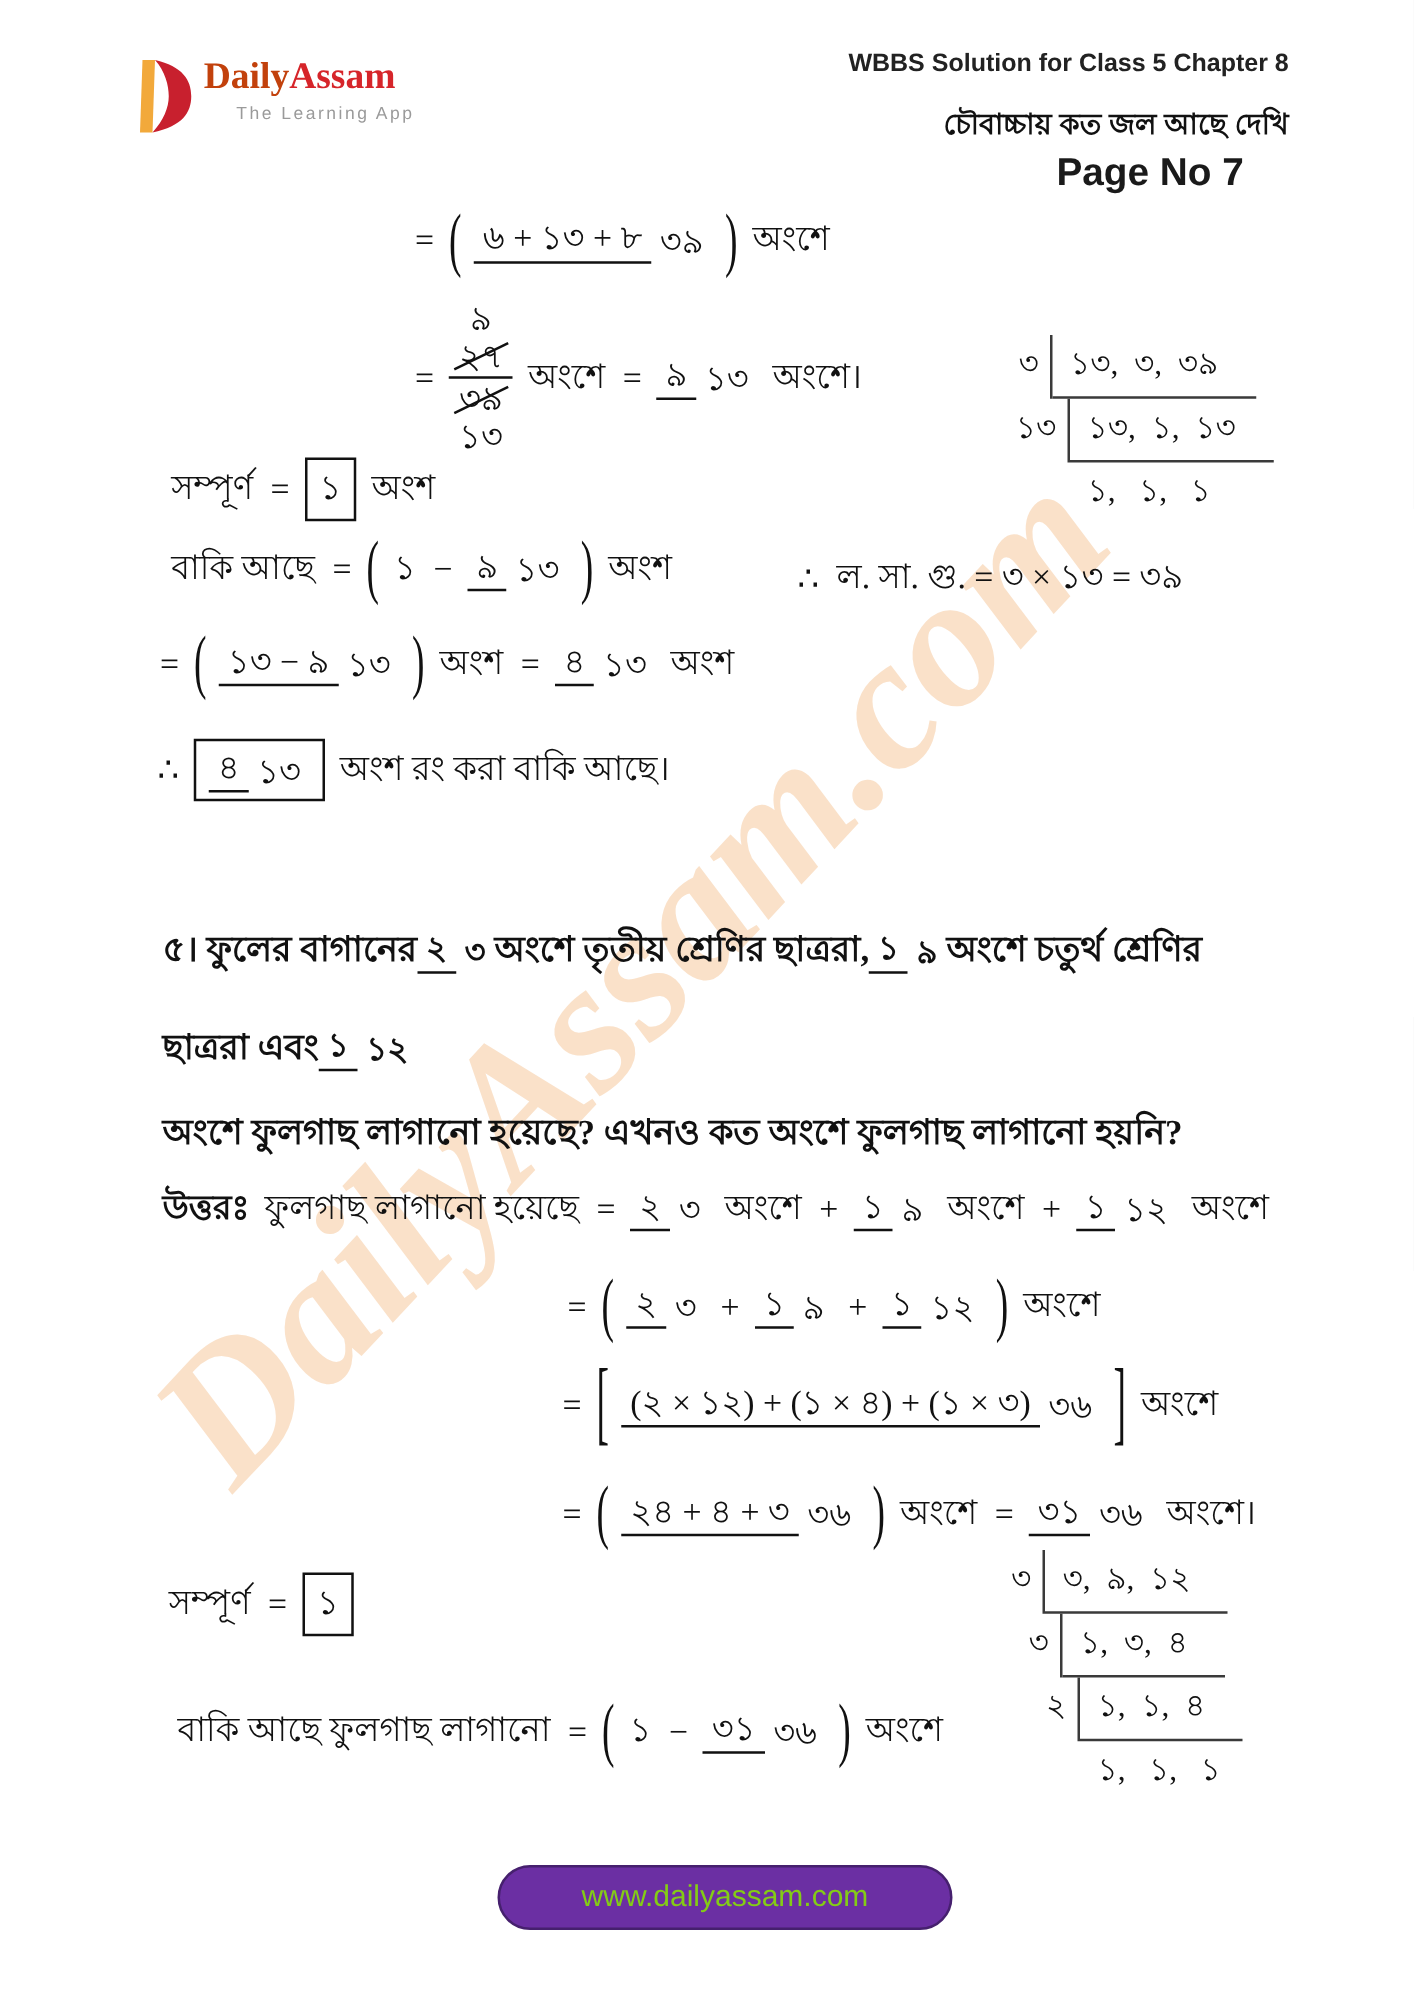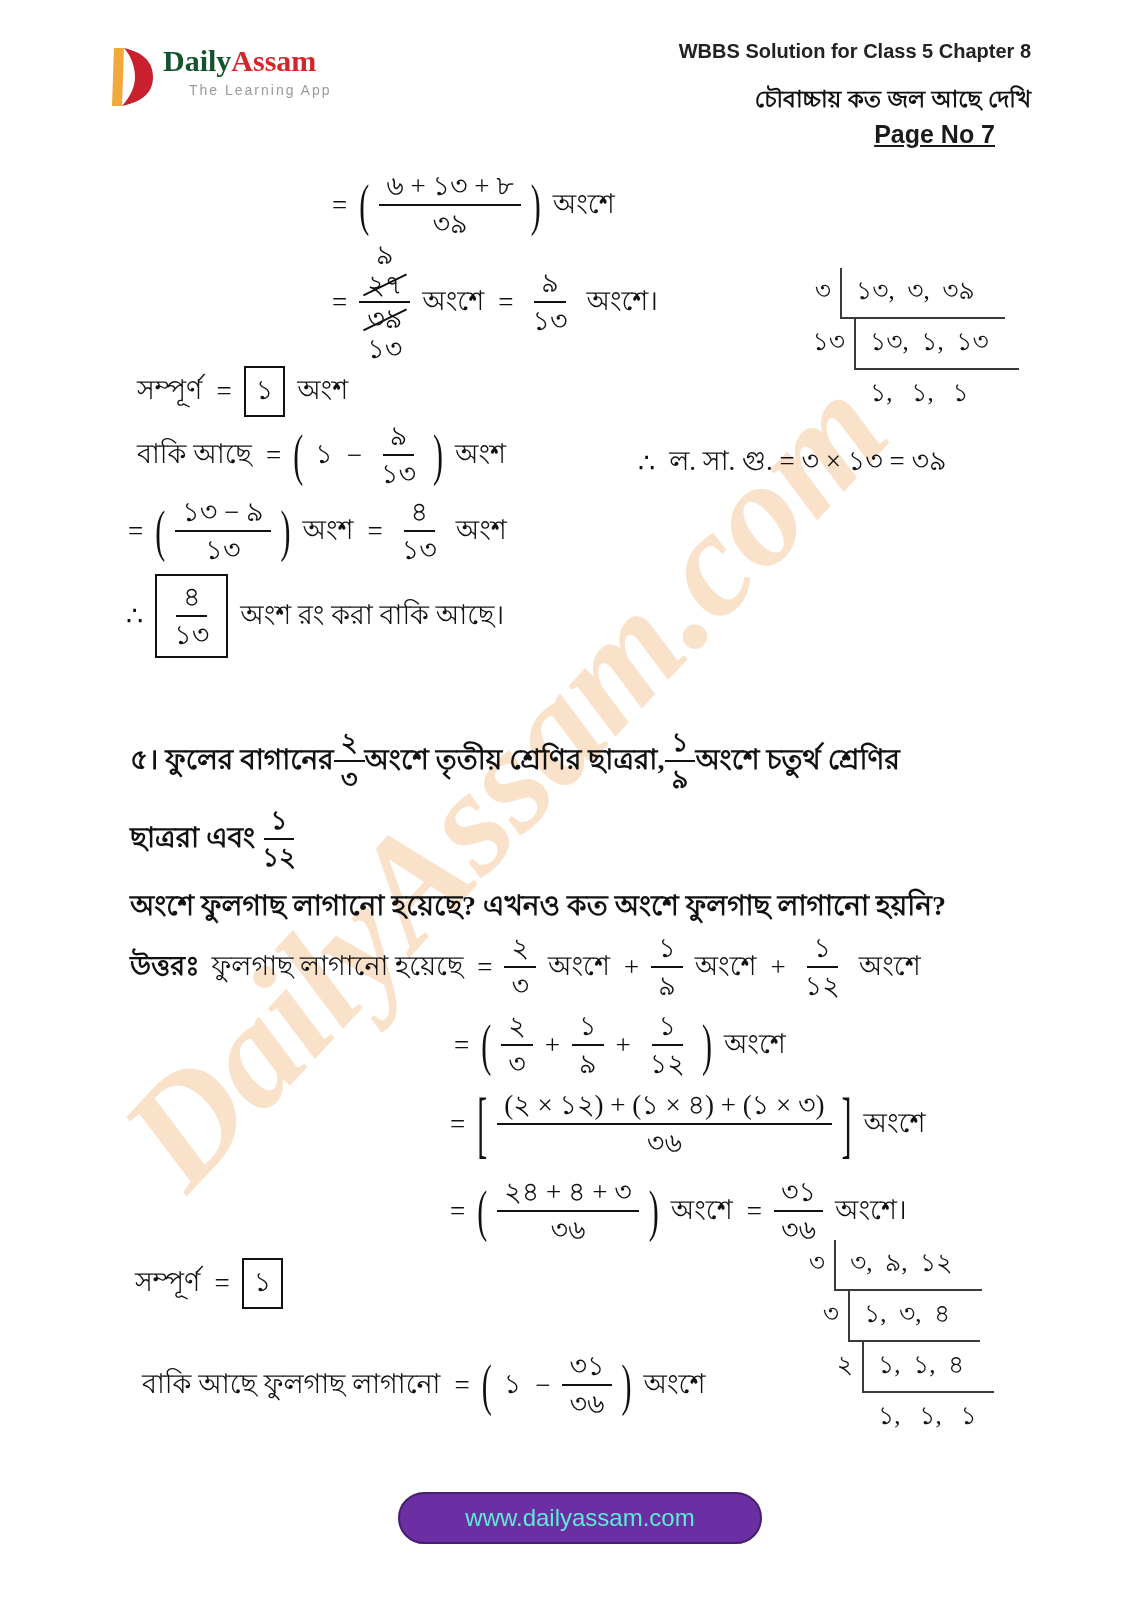--- a/index.html
+++ b/index.html
@@ -11,36 +11,36 @@
   
   .watermark { position:absolute; left:150px; top:1075px; transform:rotate(-47deg);
                transform-origin:0 50%; font-size:150px; font-weight:bold; font-style:italic;
                color:rgba(246,196,148,0.5); white-space:nowrap; z-index:0;
                font-family:"Liberation Serif", serif; }
   .content { position:relative; z-index:1; }
 
   
   .logo { position:absolute; left:108px; top:46px; display:flex; gap:9px; align-items:flex-start; }
   .logo-name { font-size:30px; font-weight:bold; line-height:1; }
-  .lg-daily { color:#14532d; }
+  .lg-daily { color:#c2410c; }
   .lg-assam { color:#D6252A; }
   .lg-tag { font-family:"Liberation Sans", sans-serif; font-size:14px; font-weight:normal;
             color:#9a9a9a; letter-spacing:2px; margin-top:6px; margin-left:26px; }
   .htitle { position:absolute; right:100px; top:40px; text-align:right;
             font-family:"Liberation Sans", sans-serif; }
   .ht1 { font-size:20px; font-weight:bold; color:#222;margin-left:32px; }
   .ht2 { font-size:23px; font-weight:bold; color:#111; margin-top:18px; }
-  .pageno { position:absolute; right:136px; top:120px; font-size:25px; font-weight:600;
-            color:#1a1a1a; font-family:"Liberation Sans", sans-serif;text-decoration:underline; }
+  .pageno { position:absolute; right:136px; top:120px; font-size:31px; font-weight:600;
+            color:#1a1a1a; font-family:"Liberation Sans", sans-serif; }
 
   
   .mrow { display:flex; align-items:center; gap:10px; font-size:27px; white-space:nowrap; }
   .mtext { margin:0 2px; }
   .mo { margin:0 2px; }
-  .frac { display:inline-flex; flex-direction:column; align-items:center; line-height:1.2; }
+  .frac { display:inline-flex; flex-direction:row; align-items:center; line-height:1.2; }
   .frac .fn { padding:0 7px 2px; border-bottom:2.5px solid #111; text-align:center; }
   .frac .fd { padding:2px 7px 0; text-align:center; }
   .paren { display:inline-block; font-size:30px; transform:scaleY(1.9); font-weight:400; }
   .paren.tall { transform:scaleY(2.5); }
   .boxv { display:inline-block; border:2px solid #111; padding:1px 10px; }
   .boxfrac { border:2.5px solid #111; padding:5px 10px; }
 
   
   .cstack { display:inline-flex; flex-direction:column; align-items:center; line-height:1.12; }
   .cstack .c-num { border-bottom:2.5px solid #111; padding:0 8px 1px; }
@@ -62,21 +62,21 @@
   
   .qrow { display:flex; align-items:center; font-size:28px; font-weight:bold;
           white-space:nowrap; }
   .qrow .frac { font-size:26px; }
   .bold { font-weight:bold; }
 
   
   .footer { position:absolute; left:398px; top:1492px; width:364px; height:52px;
             background:#6B2FA3; border:2px solid #46206e; border-radius:27px;
             display:flex; align-items:center; justify-content:center; }
-  .footer span { color:#5eead4; font-size:24px; font-family:"Liberation Sans", sans-serif; }
+  .footer span { color:#84cc16; font-size:24px; font-family:"Liberation Sans", sans-serif; }
 </style>
 </head>
 <body>
 
 <div class="page">
   <div class="watermark">DailyAssam.com</div>
 
   <div class="content">
 
     <div class="logo">

